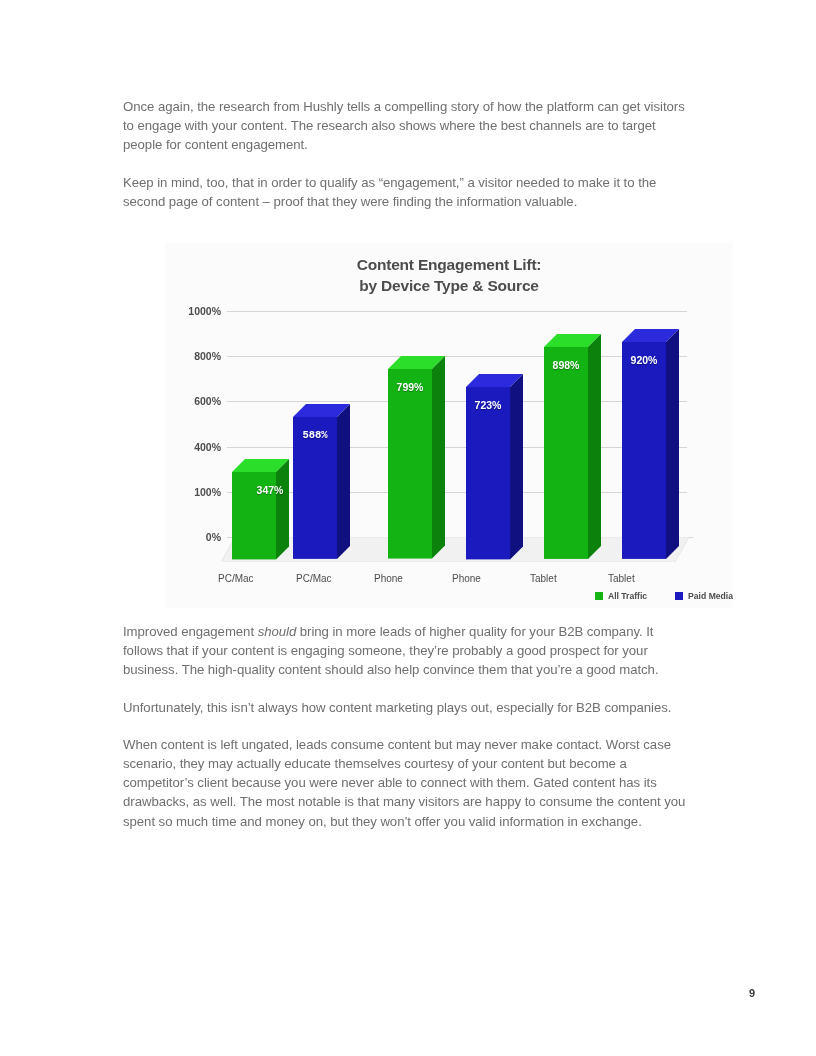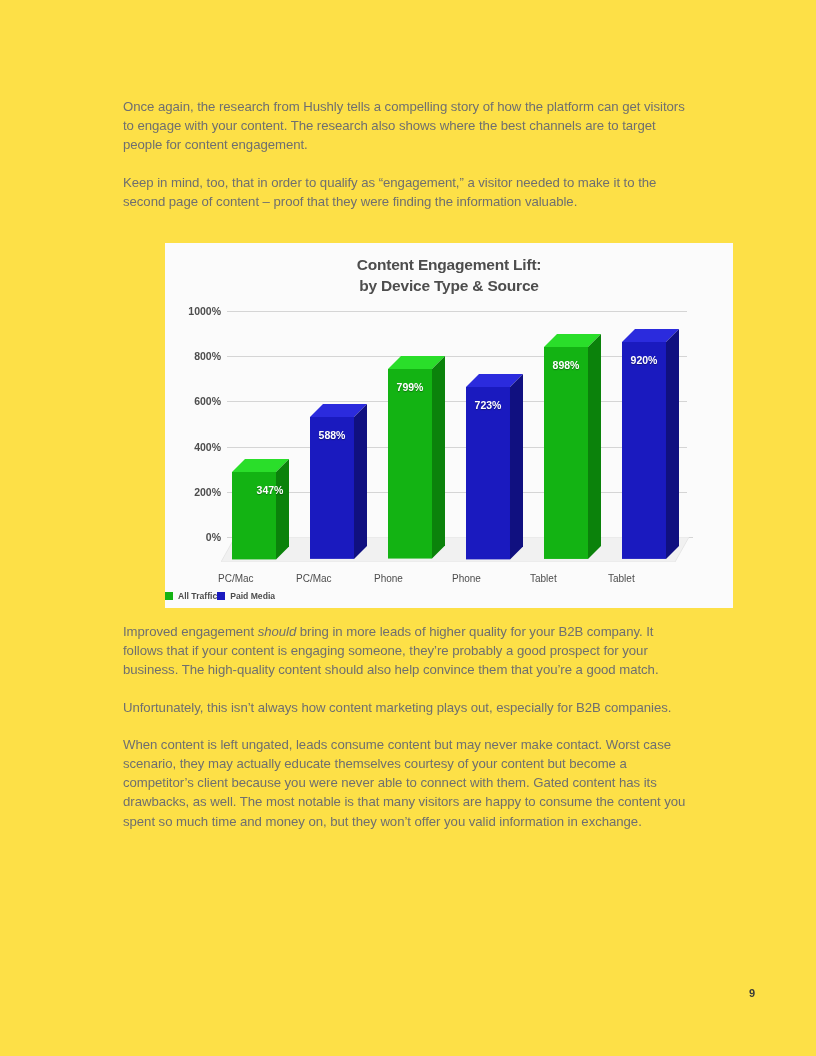--- a/index.html
+++ b/index.html
@@ -8,21 +8,21 @@
     padding: 0;
     background: #d8d8d8;
   }
   body {
     font-family: "Liberation Sans", sans-serif;
   }
   .page {
     position: relative;
     width: 816px;
     height: 1056px;
-    background: #fde047;
+    background: #ffffff;
     overflow: hidden;
     box-sizing: border-box;
   }
 
   
   .content {
     position: absolute;
     left: 123px;
     top: 97px;
     width: 572px;
@@ -141,21 +141,22 @@
     white-space: nowrap;
   }
 
   
   .legend {
     position: absolute;
     left: 0;
     top: 348px;
     width: 568px;
     display: flex;
-    justify-content: flex-start;
+    justify-content: flex-end;
+    gap: 28px;
   }
   .legend-item {
     display: flex;
     align-items: center;
     gap: 5px;
     font-size: 8.6px;
     font-weight: bold;
     color: #4d4d4d;
   }
   .swatch {
@@ -187,21 +188,21 @@
   <figure class="chart-figure">
 
     <div class="chart-title">
       <span>Content Engagement Lift:</span>
       <span class="line2">by Device Type &amp; Source</span>
     </div>
 
     <div class="plot">
       <div class="ylabel-wrap" id="yaxis">
           <div class="ylabel" style="top: 294px;">0%</div>
-          <div class="ylabel" style="top: 248.8px;">200%</div>
+          <div class="ylabel" style="top: 248.8px;">100%</div>
           <div class="ylabel" style="top: 203.6px;">400%</div>
           <div class="ylabel" style="top: 158.4px;">600%</div>
           <div class="ylabel" style="top: 113.2px;">800%</div>
           <div class="ylabel" style="top: 68px;">1000%</div>
         </div>
       <div id="gridlines">
           <div class="gridline" style="top: 294px; width: 466px;"></div>
           <div class="gridline" style="top: 248.8px; width: 460px;"></div>
           <div class="gridline" style="top: 203.6px; width: 460px;"></div>
           <div class="gridline" style="top: 158.4px; width: 460px;"></div>
@@ -215,21 +216,21 @@
       </div>
       <div id="bars">
           <div class="bar" style="left: 67px; top: 215.578px; width: 44px; height: 100.422px; bottom: auto;">
             <svg width="59" height="102.422" viewBox="0 0 59 102.422" style="position: absolute; left: 0px; top: 0px;">
               <polygon points="0,13 13,0 57,0 44,13" fill="#2ade2a"></polygon>
               <rect x="0" y="13" width="44" height="87.422" fill="#13b313"></rect>
               <polygon points="44,13 57,0 57,87.422 44,100.422" fill="#0b820b"></polygon>
             </svg>
             <div class="vlabel" style="top: 25px; width: 44px; padding-left: 16px;">347%</div>
           </div>
-          <div class="bar" style="left: 145px; top: 161.112px; width: 44px; height: 154.888px; bottom: auto;">
+          <div class="bar" style="left: 128px; top: 161.112px; width: 44px; height: 154.888px; bottom: auto; font-family: Liberation Mono, monospace;">
             <svg width="59" height="156.888" viewBox="0 0 59 156.888" style="position: absolute; left: 0px; top: 0px;">
               <polygon points="0,13 13,0 57,0 44,13" fill="#2b2bdd"></polygon>
               <rect x="0" y="13" width="44" height="141.888" fill="#1a1abf"></rect>
               <polygon points="44,13 57,0 57,141.888 44,154.888" fill="#101080"></polygon>
             </svg>
             <div class="vlabel" style="top: 25px; width: 44px;">588%</div>
           </div>
           <div class="bar" style="left: 223px; top: 113.426px; width: 44px; height: 202.574px; bottom: auto;">
             <svg width="59" height="204.574" viewBox="0 0 59 204.574" style="position: absolute; left: 0px; top: 0px;">
               <polygon points="0,13 13,0 57,0 44,13" fill="#2ade2a"></polygon>

